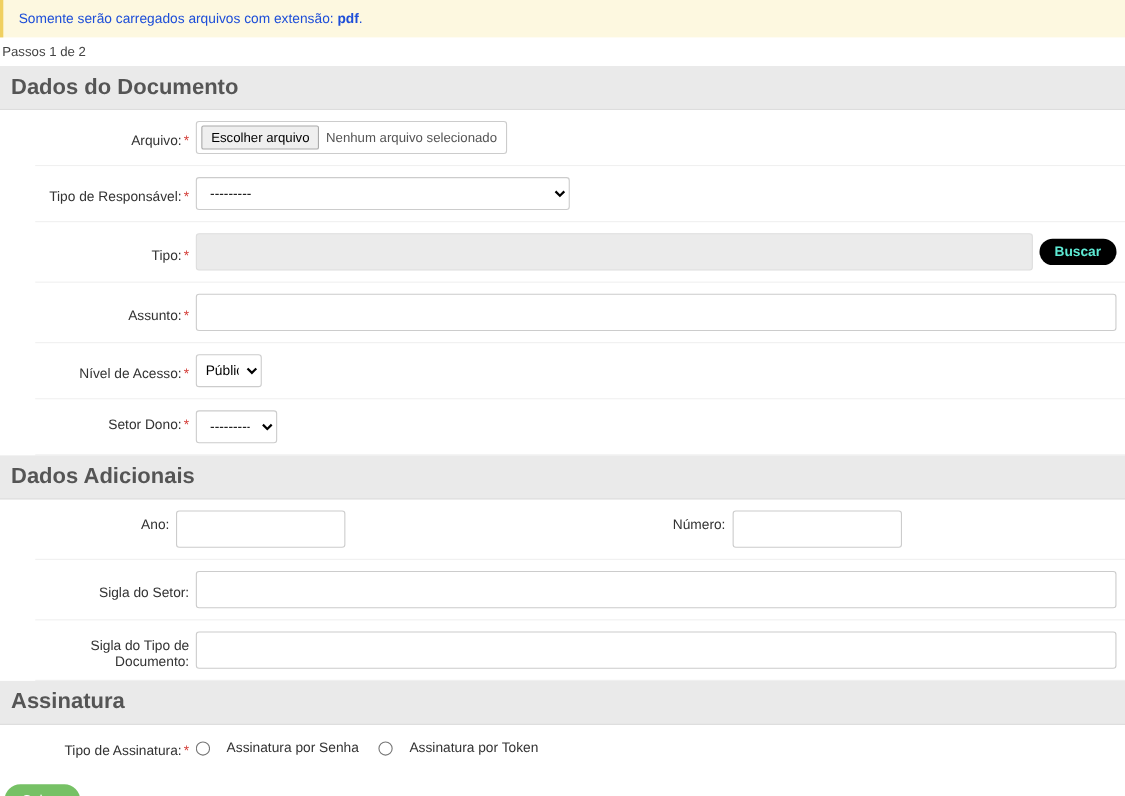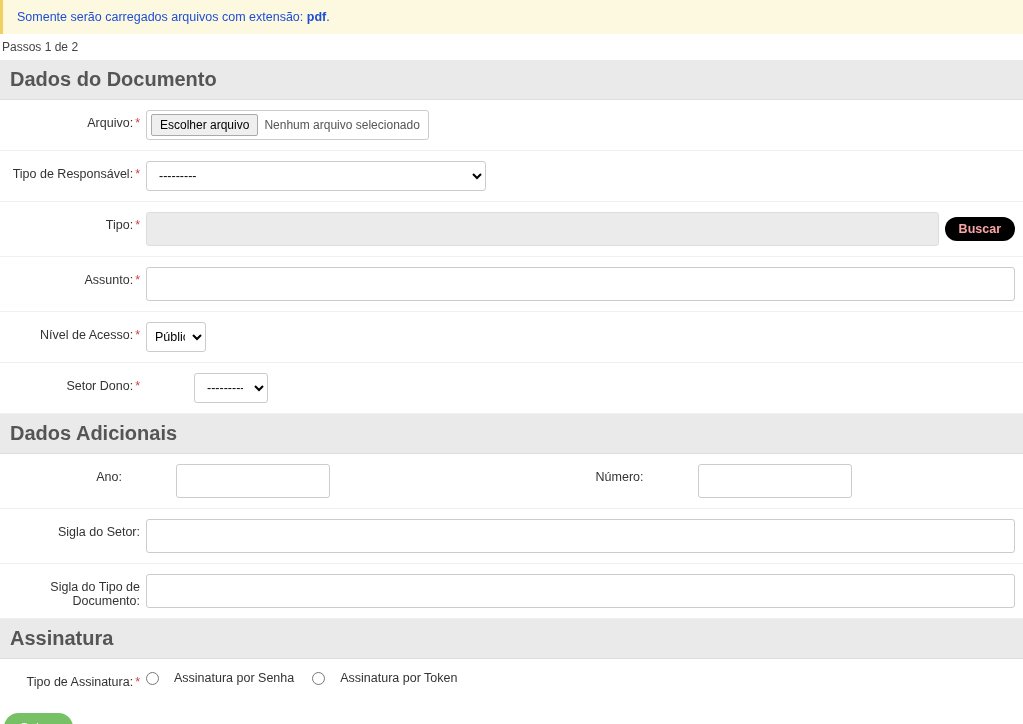--- a/index.html
+++ b/index.html
@@ -20,23 +20,24 @@
       background: #eaeaea;
       padding: 8px 10px;
       font-size: 20px;
       font-weight: 600;
       color: #555;
       border-bottom: 1px solid #ddd;
     }
     
     .form-row {
       display: flex;
-      align-items: flex-start;
+      align-items: center;
       padding: 10px 8px;
       border-bottom: 1px solid #f0f0f0;
+      margin-left: 32px;
     }
     .form-row.no-border { border-bottom: none; }
     
     .form-label {
       width: 138px;
       text-align: right;
       font-size: 12.5px;
       color: #333;
       padding-top: 6px;
       padding-right: 6px;
@@ -81,34 +82,34 @@
       flex: 1;
       background: #ebebeb;
       border: 1px solid #ddd;
       border-radius: 3px;
       padding: 8px;
       height: 34px;
     }
     
     .buscar-btn {
       background: #000;
-      color: #fca5a5;
+      color: #5eead4;
       border: none;
       border-radius: 14px;
       padding: 5px 14px;
       font-size: 12.5px;
       cursor: pointer;
       font-weight: bold;
     }
     
     .full-input { flex: 1; min-width: 0; }
     .text-input.full-input { width: 100%; height: 34px; }
     
     .two-col { display: flex; width: 100%; gap: 0; }
-    .col { display: flex; align-items: flex-start; flex: 1; gap: 48px; }
+    .col { display: flex; align-items: flex-start; flex: 1; }
     .col .form-label.mid { width: 138px; }
     
     .resp-input {
       background: #f0f9ea;
       border: 1px solid #d4e8c4;
       border-radius: 3px;
       height: 34px;
       width: 260px;
       padding: 6px 8px;
     }

